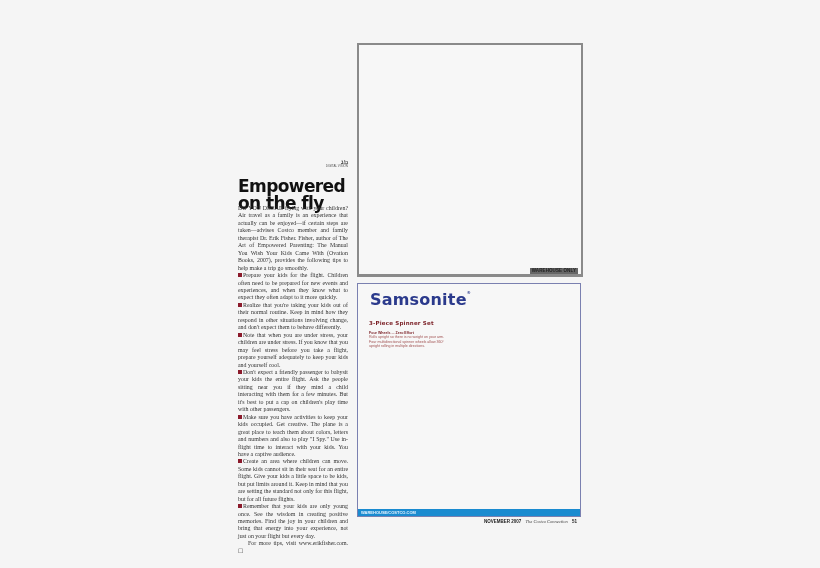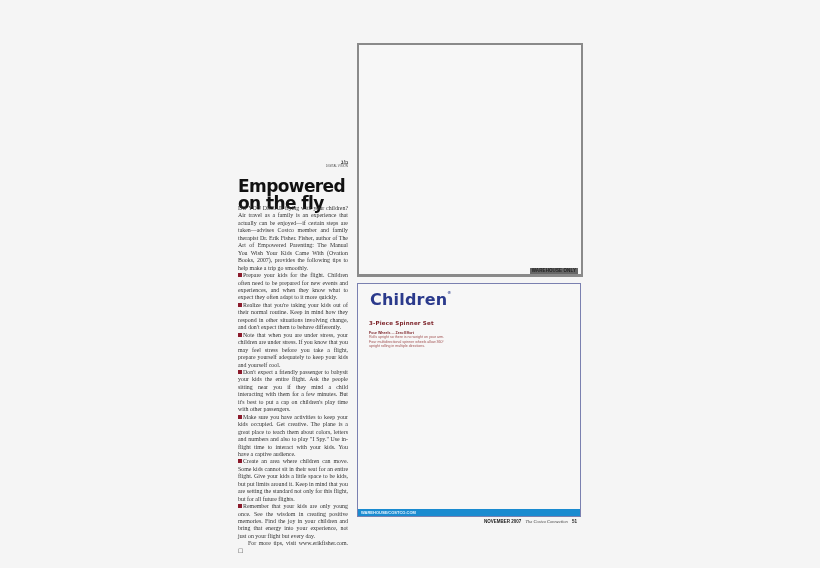--- a/index.html
+++ b/index.html
@@ -94,21 +94,21 @@
     <p><span class="bullet"></span><span>Create an area where children can move. Some kids cannot sit in their seat for an entire flight. Give your kids a little space to be kids, but put limits around it. Keep in mind that you are setting the standard not only for this flight, but for all future flights.</span></p>
     <p><span class="bullet"></span><span>Remember that your kids are only young once. See the wisdom in creating positive memories. Find the joy in your children and bring that energy into your experience, not just on your flight but every day.</span></p>
     <p class="tip-line"><span>For more tips, visit www.erikfisher.com.</span> <span>☐</span></p>
   </div>
 
   <div class="ad-top">
     <div class="warehouse-only">WAREHOUSE ONLY</div>
   </div>
 
   <div class="ad-sam">
-    <div class="sam-logo"><span>Children</span><sup>®</sup></div>
+    <div class="sam-logo"><span>Samsonite</span><sup>®</sup></div>
     <div class="sam-product">3-Piece Spinner Set</div>
     <div class="sam-feature">
       <div class="hd">Four Wheels ... Zero Effort</div>
       <div class="desc">Rolls upright so there is no weight on your arm.</div>
       <div class="desc">Four multidirectional spinner wheels allow 360°</div>
       <div class="desc">upright rolling in multiple directions.</div>
     </div>
     <div class="sam-footer">WAREHOUSE/COSTCO.COM</div>
   </div>
 

